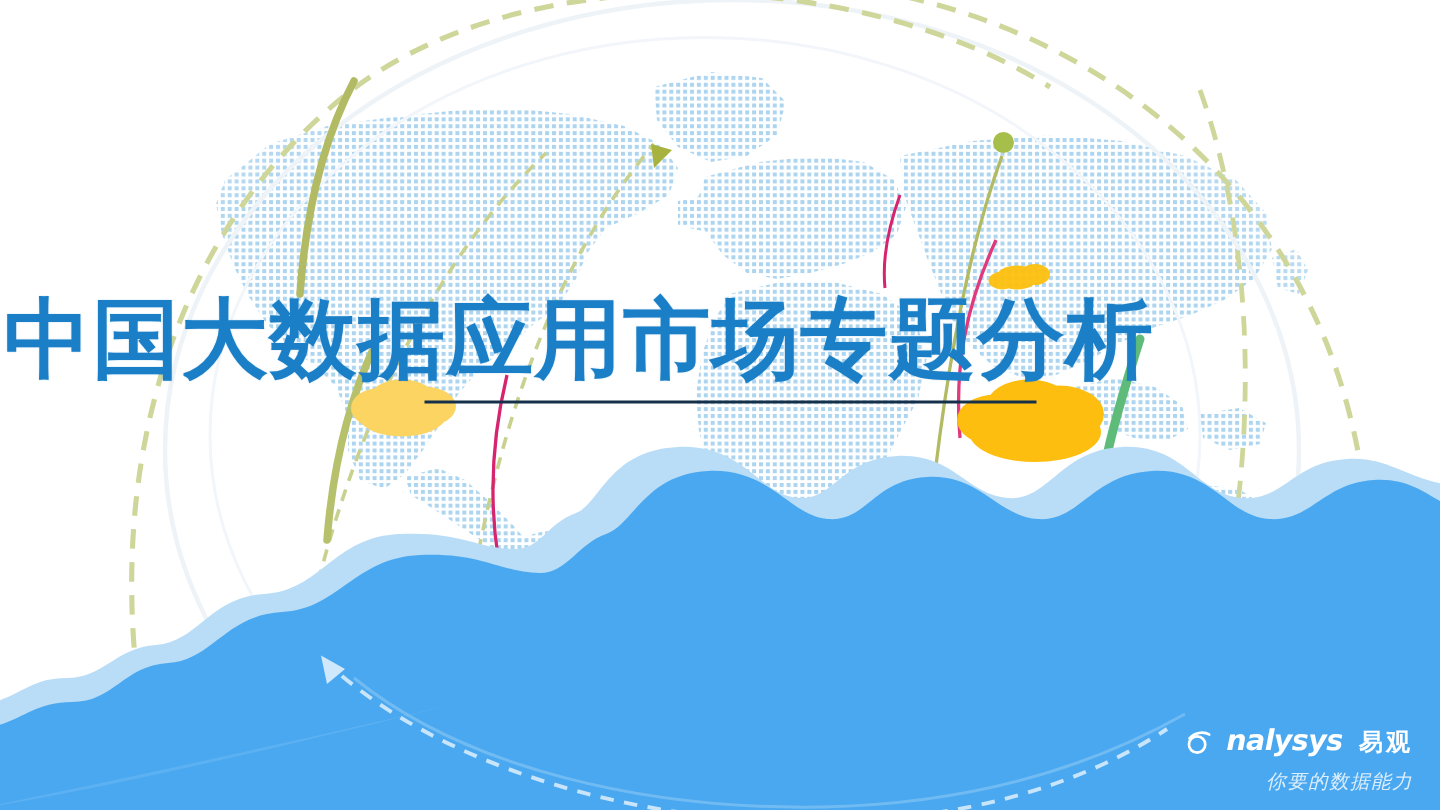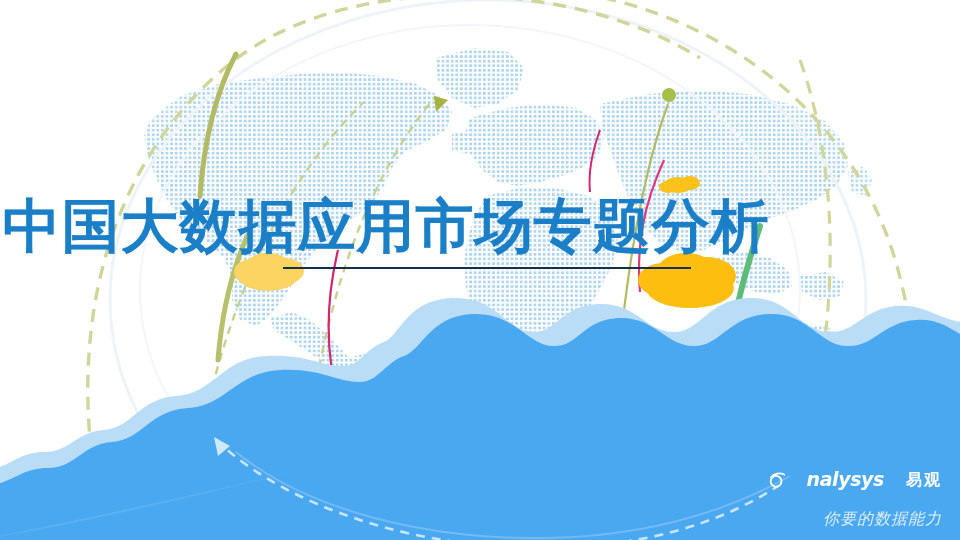--- a/index.html
+++ b/index.html
@@ -55,21 +55,21 @@
     right: 18px;
     bottom: 10px;
     text-align: right;
     z-index: 60;
     color: #ffffff;
   }
   #logo-row {
     display: flex;
     align-items: center;
     justify-content: flex-end;
-    gap: 22px;
+    gap: 11px;
   }
   #logo-mark {
     display: inline-block;
     width: 17px;
     height: 17px;
     position: relative;
     top: 1px;
   }
   #logo-word {
     font-family: "DejaVu Sans", sans-serif;
@@ -82,23 +82,23 @@
   }
   #logo-cn {
     font-family: "DejaVu Sans", sans-serif;
     font-size: 16px;
     font-weight: bold;
     color: #ffffff;
     line-height: 1;
     letter-spacing: 2px;
   }
   #logo-tagline {
-    margin-top: 20px;
+    margin-top: 8px;
     font-family: "DejaVu Sans", sans-serif;
-    font-size: 16px;
+    font-size: 13px;
     font-style: italic;
     color: #eaf5ff;
     letter-spacing: 1px;
     opacity: 0.92;
   }
 </style>
 </head>
 <body>
 
 <div id="slide">

